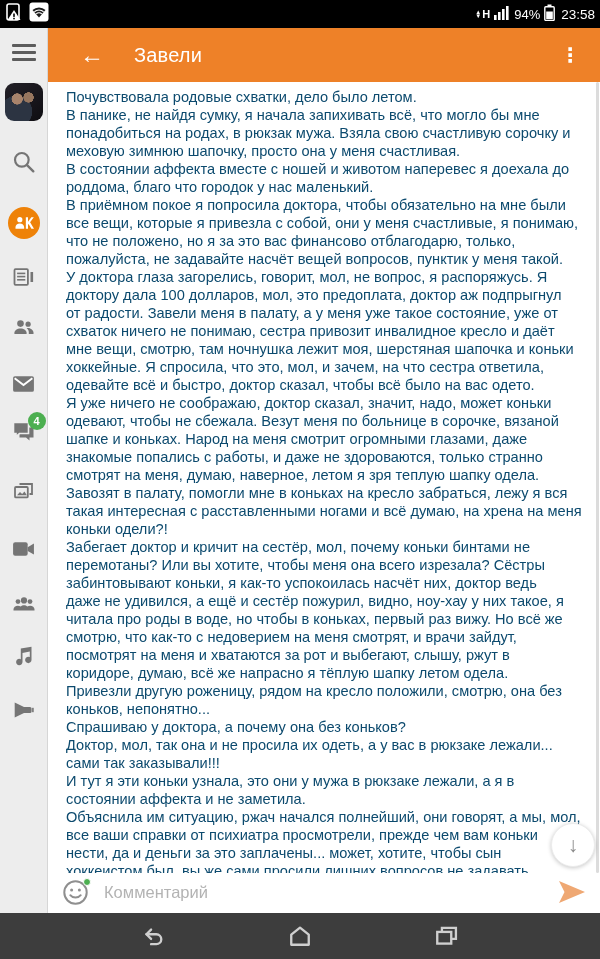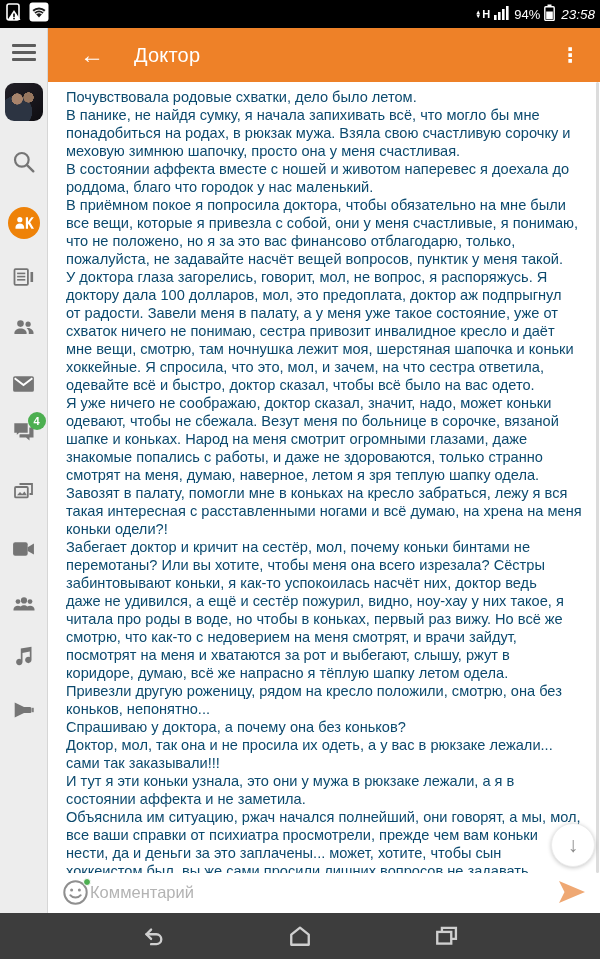--- a/index.html
+++ b/index.html
@@ -8,21 +8,21 @@
   .screen { width:600px; height:959px; display:flex; flex-direction:column; }
 
   
   .status-bar { height:28px; background:#000; color:#fff; display:flex;
     align-items:center; justify-content:space-between; padding:0 5px; flex:0 0 auto; }
   .sb-left { display:flex; align-items:center; gap:6px; }
   .sb-right { display:flex; align-items:center; gap:4px; font-size:13px; }
   .sb-right .net { display:flex; align-items:center; gap:1px; }
   .updown { display:flex; flex-direction:column; line-height:4px; font-size:6px; }
   .net-h { font-size:11px; font-weight:bold; }
-  .sb-time { font-size:13.5px; margin-left:2px;font-style:italic; }
+  .sb-time { font-size:13.5px; margin-left:2px; }
 
   
   .app-row { flex:1 1 auto; display:flex; min-height:0; }
 
   
   .sidebar { width:48px; background:#ededed; border-right:1px solid #d6d6d6;
     display:flex; flex-direction:column; align-items:center; flex:0 0 auto; }
   .hamburger { margin-top:16px; width:24px; display:flex; flex-direction:column; gap:4px; cursor:pointer; }
   .hamburger span { display:block; height:3px; background:#5c5c5c; border-radius:1px; }
   .avatar { margin-top:22px; width:38px; height:38px; border-radius:9px;
@@ -62,21 +62,21 @@
     justify-content:center; cursor:pointer; }
   .fab-down span { color:#8a8a8a; font-size:21px; }
 
   
   .comment-bar { height:40px; flex:0 0 auto; background:#fff; display:flex;
     align-items:center; padding:0 12px 2px 14px; }
   .smiley-wrap { position:relative; width:27px; height:27px; flex:0 0 auto; cursor:pointer; }
   .online-dot { position:absolute; top:-1px; right:-2px; width:8px; height:8px;
     border-radius:50%; background:#4caf50; border:1px solid #fff; }
   .comment-input { flex:1 1 auto; border:none; outline:none; font-size:16.5px;
-    margin-left:1px; color:#444; background:transparent;
+    margin-left:15px; color:#444; background:transparent;
     font-family:"Liberation Sans","DejaVu Sans",sans-serif; }
   .comment-input::placeholder { color:#b3b3b3; }
   .send-btn { flex:0 0 auto; margin-left:8px; cursor:pointer; display:flex; }
 
   
   .nav-bar { height:46px; flex:0 0 auto; background:#3d3d3d; display:flex;
     align-items:center; justify-content:center; gap:112px; }
   .nav-btn { width:34px; height:30px; display:flex; align-items:center;
     justify-content:center; cursor:pointer; }
 </style>
@@ -229,21 +229,21 @@
           <path d="M3.2 4.5 L12.5 9 H18.5 a1.6 1.6 0 0 1 1.6 1.6 v2.8 a1.6 1.6 0 0 1 -1.6 1.6 h-6 l-9.3 4.5z" fill="#757575"></path>
           <rect x="20.6" y="9.8" width="1.6" height="4.4" fill="#757575"></rect>
         </svg>
       </div>
     </div>
 
     <div class="main">
 
       <div class="header">
         <span class="back-arrow">←</span>
-        <span class="header-title">Доктор</span>
+        <span class="header-title">Завели</span>
         <span class="kebab">⋮</span>
       </div>
 
       <div class="note-body">
         <div class="note-text">Почувствовала родовые схватки, дело было летом.
 В панике, не найдя сумку, я начала запихивать всё, что могло бы мне
 понадобиться на родах, в рюкзак мужа. Взяла свою счастливую сорочку и
 меховую зимнюю шапочку, просто она у меня счастливая.
 В состоянии аффекта вместе с ношей и животом наперевес я доехала до
 роддома, благо что городок у нас маленький.

